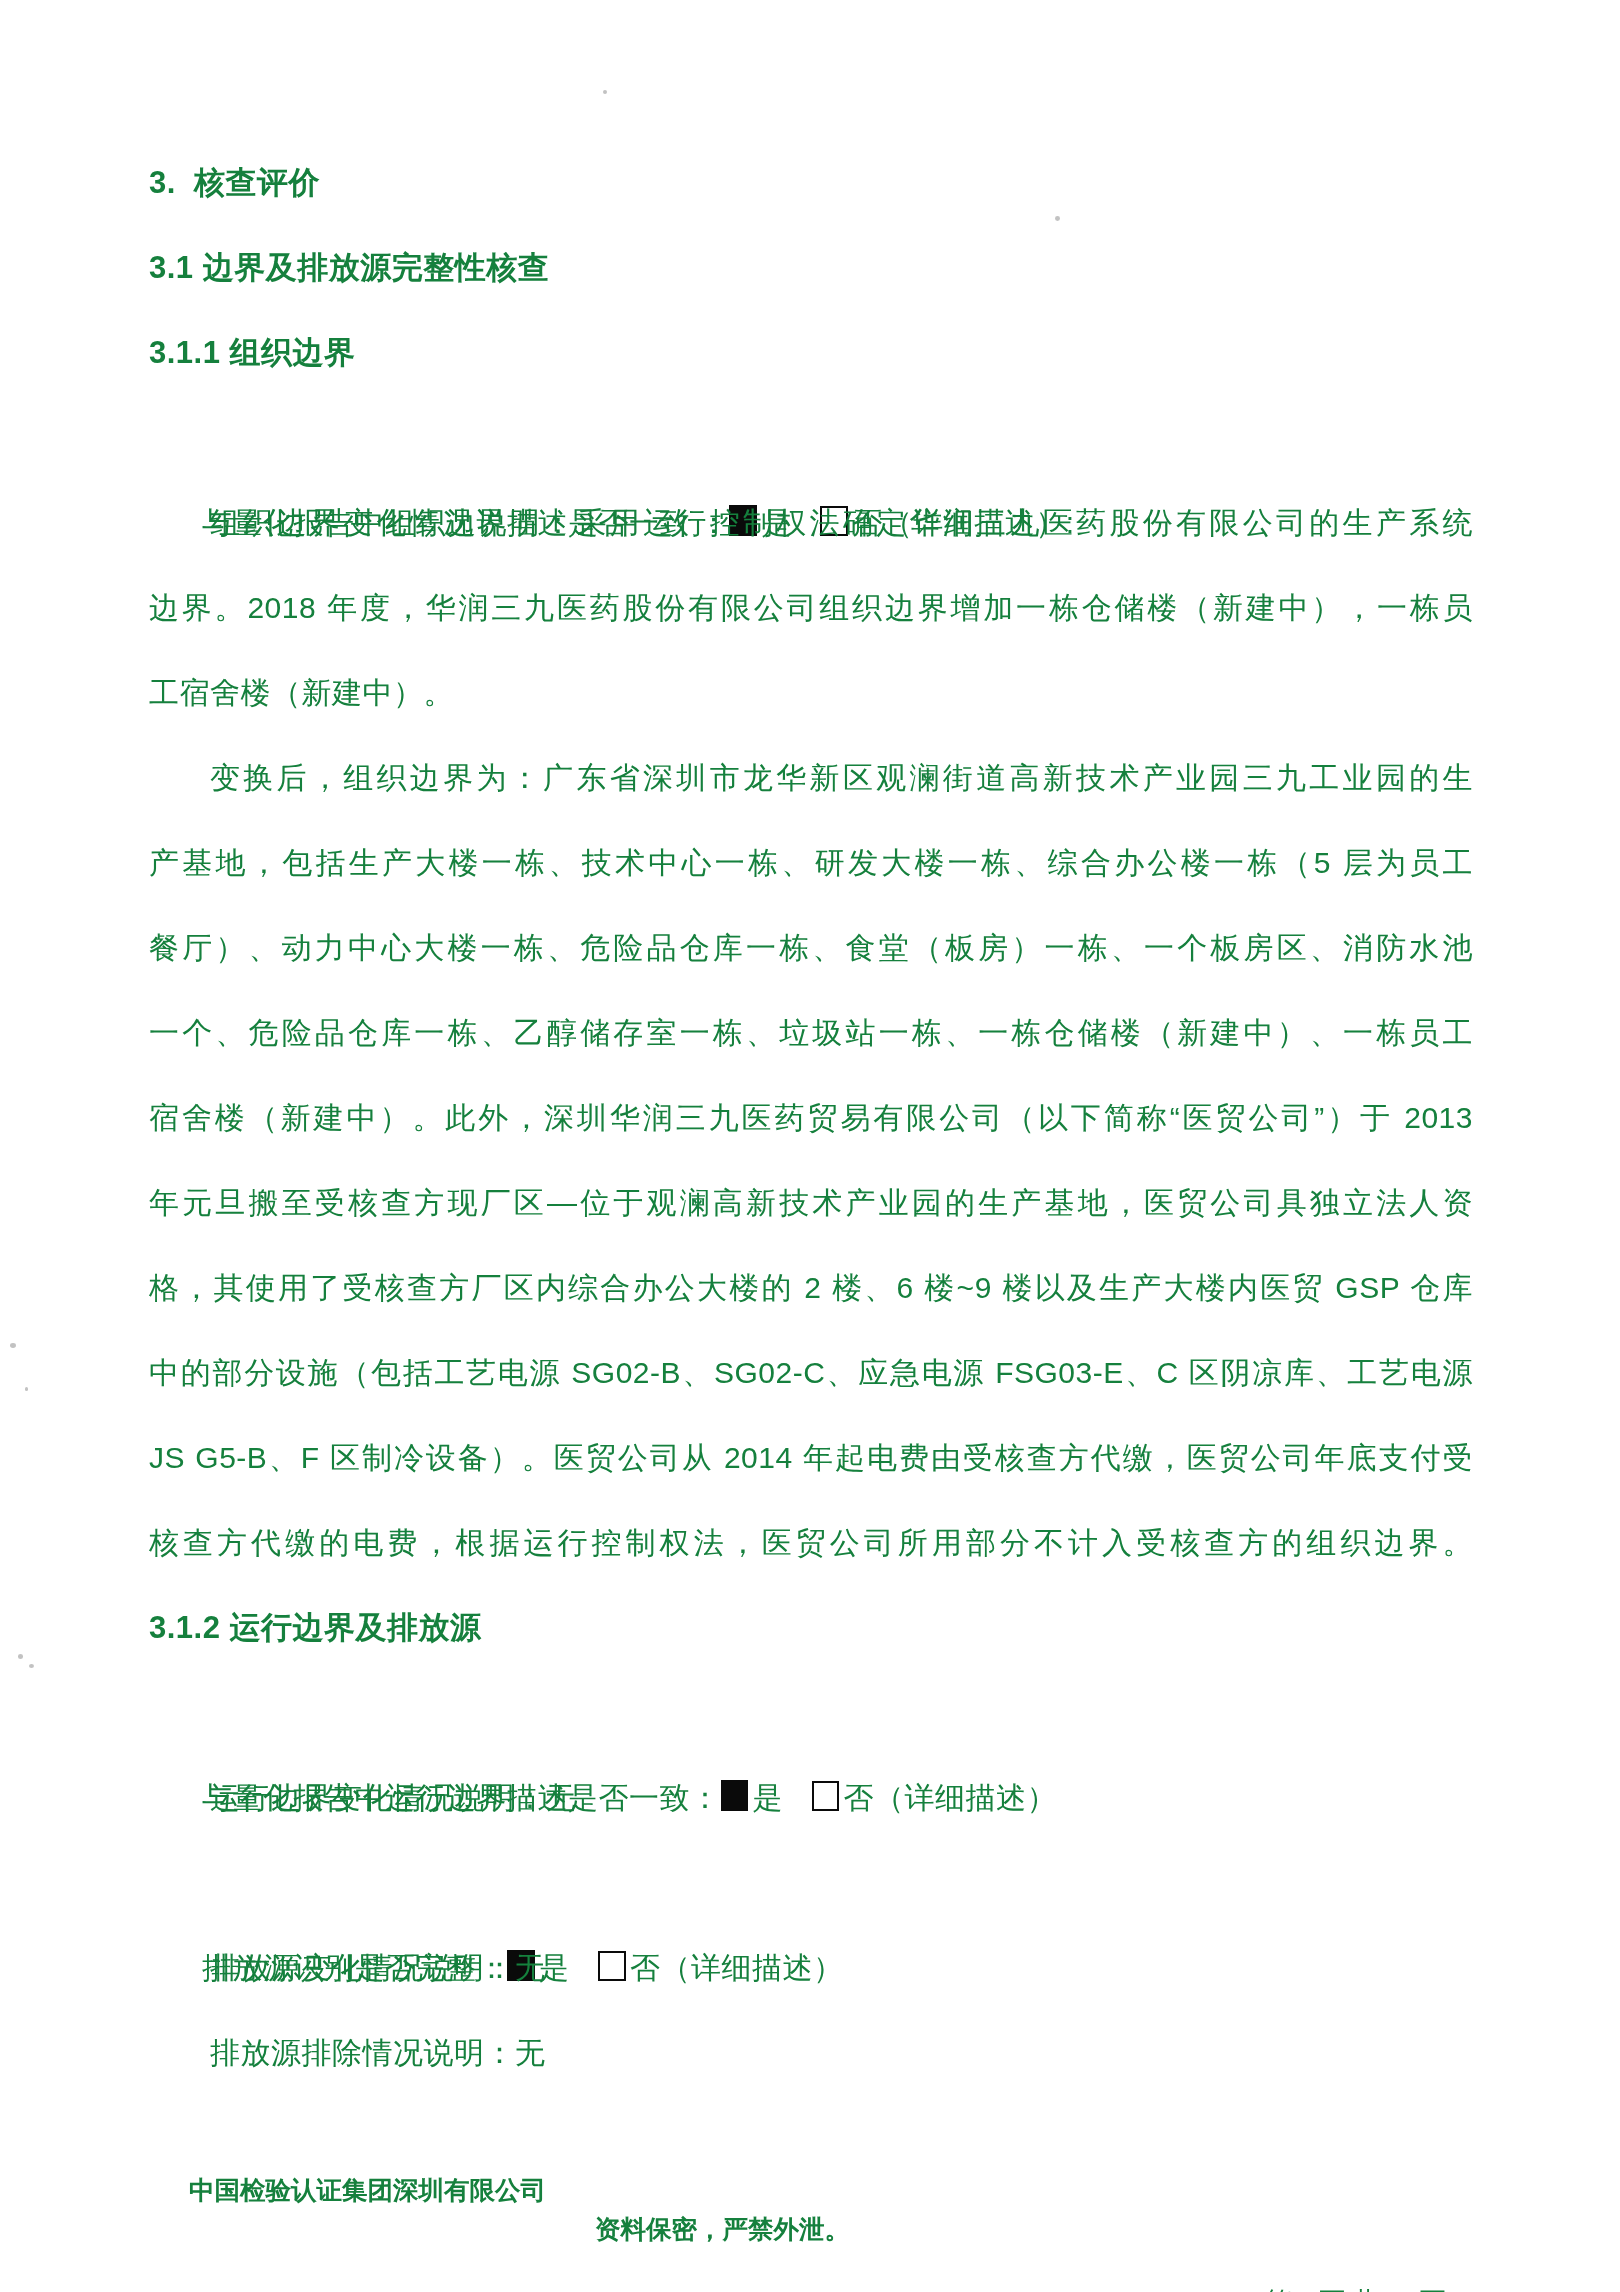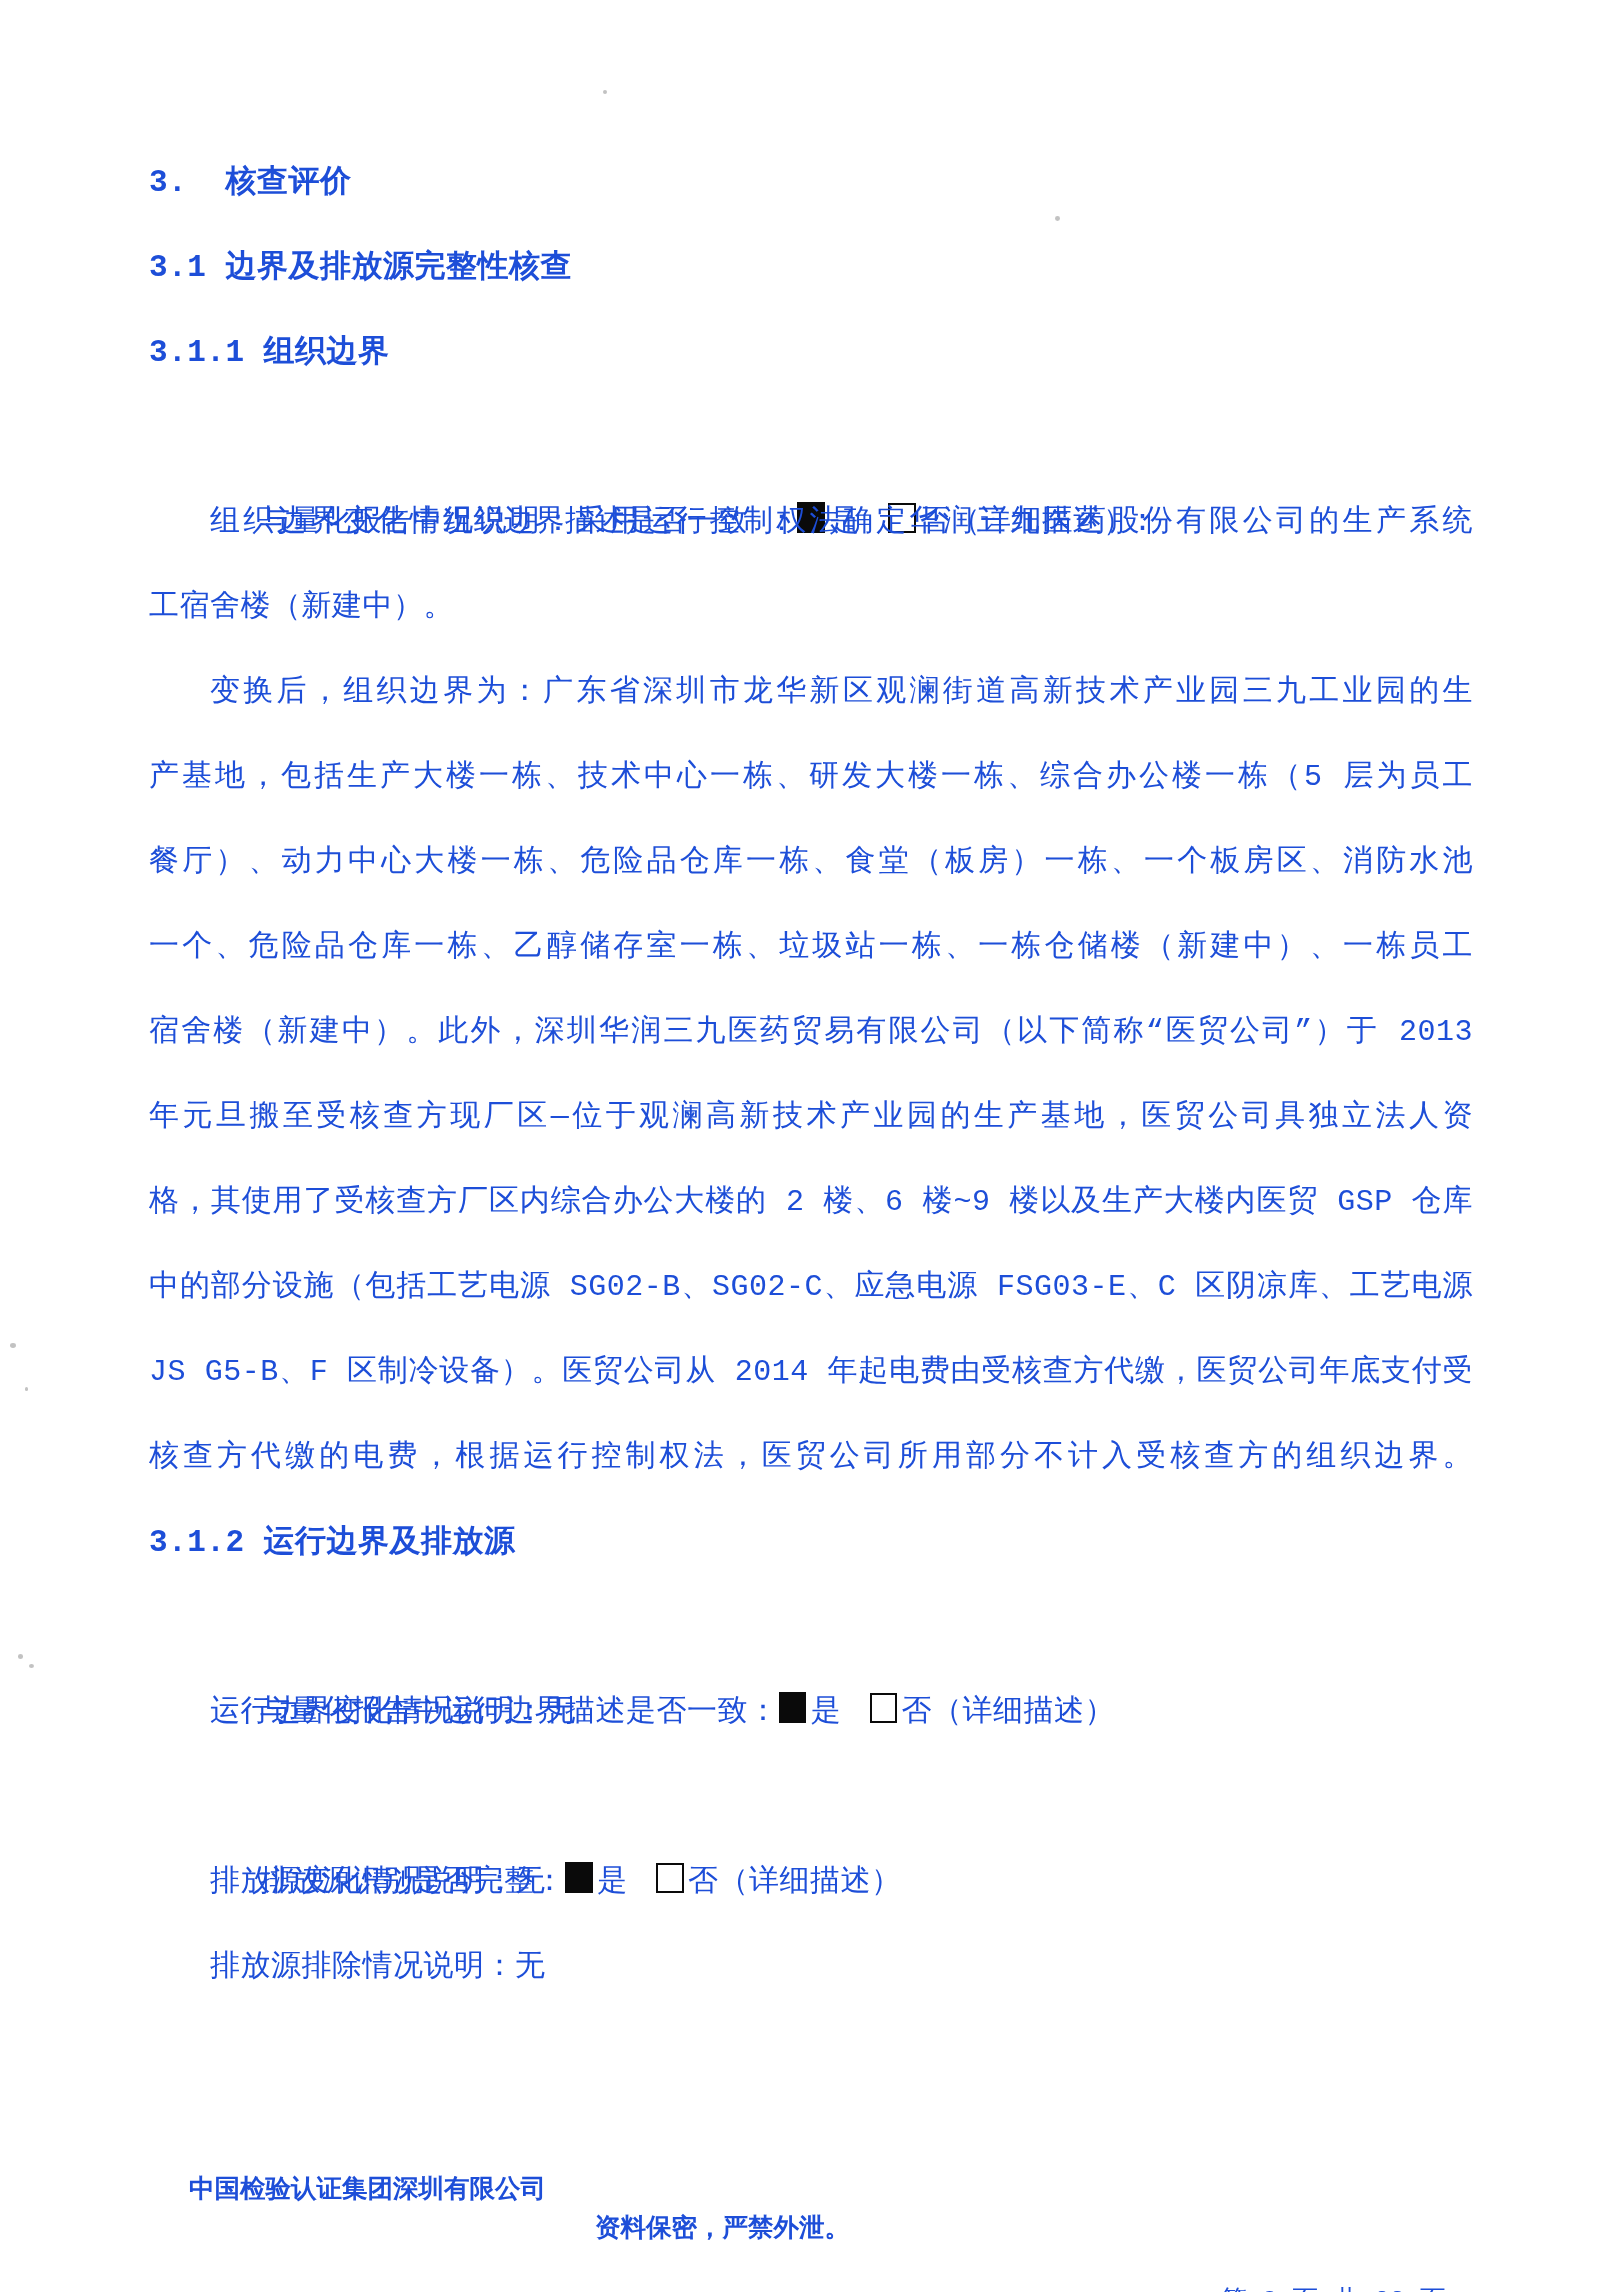--- a/index.html
+++ b/index.html
@@ -2,22 +2,22 @@
 <html><head>
 <meta charset="utf-8">
 <style>
   html, body { margin: 0; padding: 0; background: #e8e8e8; }
   .page {
     position: relative;
     width: 1620px;
     height: 2293px;
     margin: 0 auto;
     background: #ffffff;
-    color: #1d4ed8;
-    font-family: Liberation Mono, monospace;
+    color: #15803d;
+    font-family: Liberation Sans, sans-serif;
     overflow: hidden;
   }
   .content {
     position: absolute;
     left: 149px;
     top: 140px;
     width: 1324px;
     font-size: 30px;
   }
   .line {
@@ -86,20 +86,21 @@
 
     <div class="line heading">3.  核查评价</div>
     <div class="line heading">3.1 边界及排放源完整性核查</div>
     <div class="line heading">3.1.1 组织边界</div>
 
     <div class="line indent">
       <span>与量化报告中组织边界描述是否一致 ：</span><span class="cb cb-filled"></span><span>是</span><span class="cb cb-empty"></span><span>否（详细描述）:</span>
     </div>
 
     <div class="line indent fill">组织边界变化情况说明：采用运行控制权法确定华润三九医药股份有限公司的生产系统</div>
+    <div class="line fill">边界。2018 年度，华润三九医药股份有限公司组织边界增加一栋仓储楼（新建中），一栋员</div>
     <div class="line">工宿舍楼（新建中）。</div>
 
     <div class="line indent fill">变换后，组织边界为：广东省深圳市龙华新区观澜街道高新技术产业园三九工业园的生</div>
     <div class="line fill">产基地，包括生产大楼一栋、技术中心一栋、研发大楼一栋、综合办公楼一栋（5 层为员工</div>
     <div class="line fill">餐厅）、动力中心大楼一栋、危险品仓库一栋、食堂（板房）一栋、一个板房区、消防水池</div>
     <div class="line fill">一个、危险品仓库一栋、乙醇储存室一栋、垃圾站一栋、一栋仓储楼（新建中）、一栋员工</div>
     <div class="line fill">宿舍楼（新建中）。此外，深圳华润三九医药贸易有限公司（以下简称“医贸公司”）于 2013</div>
     <div class="line fill">年元旦搬至受核查方现厂区—位于观澜高新技术产业园的生产基地，医贸公司具独立法人资</div>
     <div class="line fill">格，其使用了受核查方厂区内综合办公大楼的 2 楼、6 楼~9 楼以及生产大楼内医贸 GSP 仓库</div>
     <div class="line fill">中的部分设施（包括工艺电源 SG02-B、SG02-C、应急电源 FSG03-E、C 区阴凉库、工艺电源</div>

